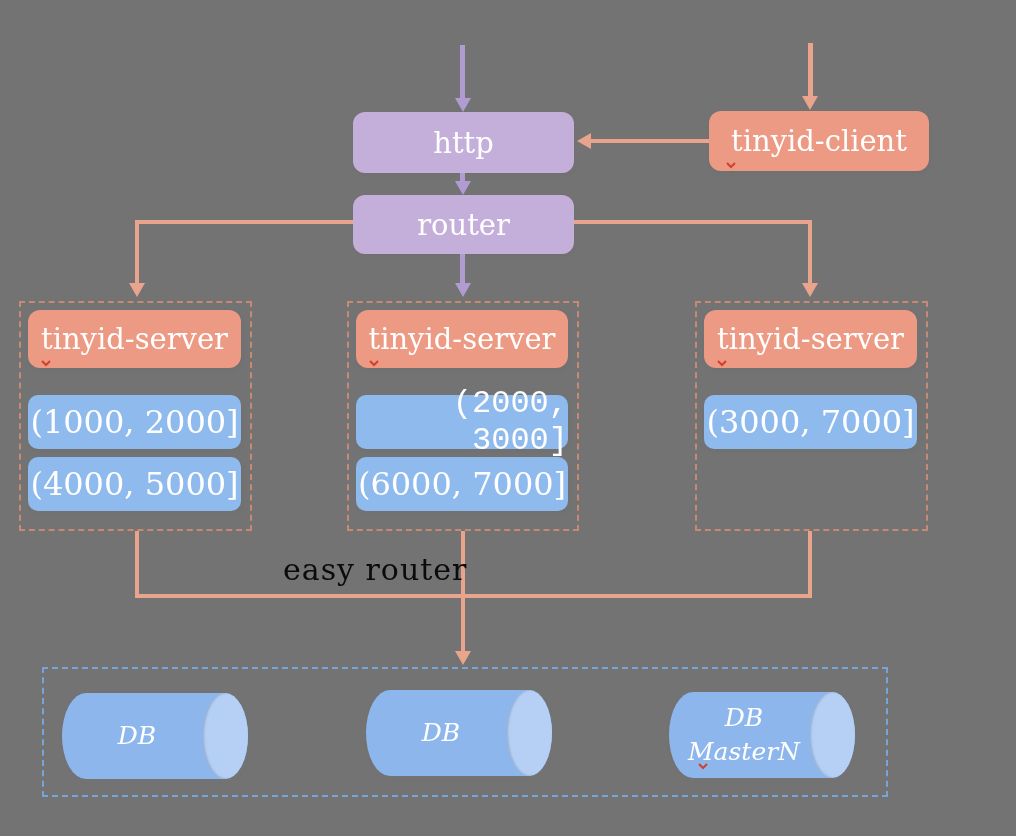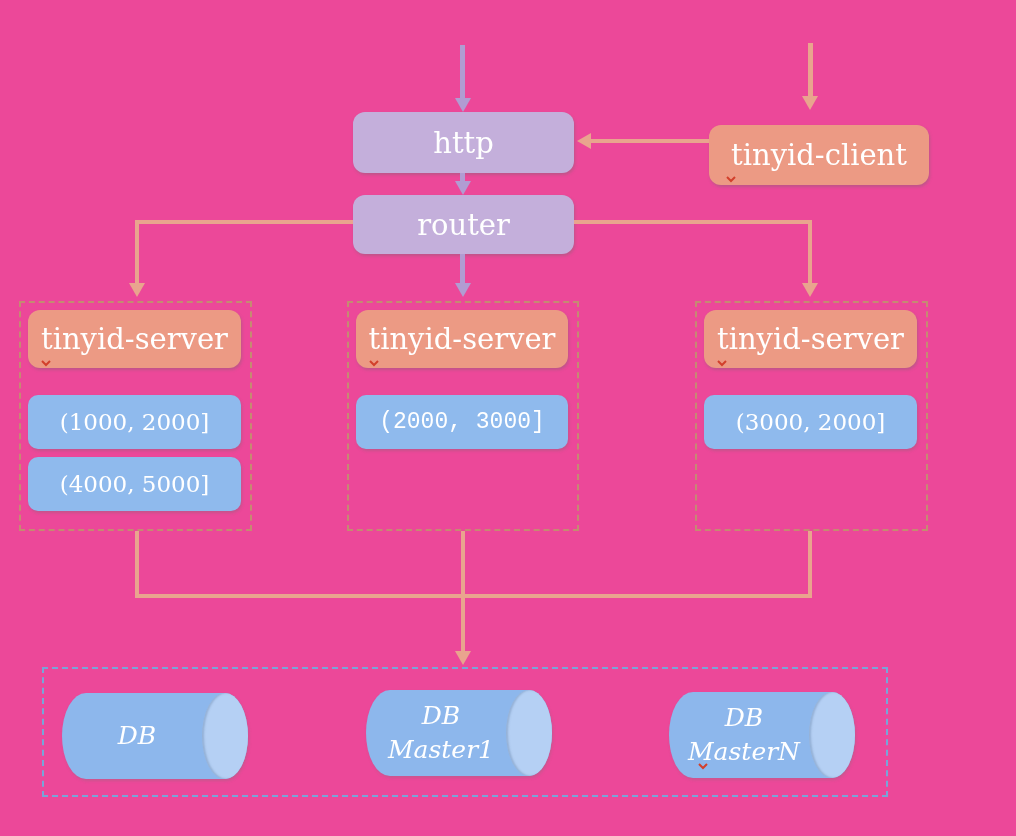--- a/index.html
+++ b/index.html
@@ -4,34 +4,34 @@
 <style>
   :root{
     --purple_box:#C4AFDB; --purple_arrow:#B19CD2;
     --salmon_box:#EC9A84; --salmon_line:#E9A48E;
     --panel_border:#C58A72; --range_blue:#8FBAED;
     --db_border:#78A5D8; --cylinder_body:#8DB7EC; --cylinder_cap:#B5D0F4;
     --label_text:#FFFFFF; --easy_router_text:#0B0B0B; --squiggle_red:#D2402C;
   }
   html,body{margin:0;padding:0;background:#FFFFFF;}
   .canvas{
-    position:relative; width:1016px; height:836px; background:#ec4899;
+    position:relative; width:1016px; height:836px; background:#737373;
     font-family:"DejaVu Serif", serif; overflow:hidden;
   }
   
   .node{
     position:absolute; display:flex; align-items:center; justify-content:center;
     border-radius:12px; color:var(--label_text); font-size:29px;
     box-shadow:1px 2px 3px rgba(110,110,110,.35);
   }
   .node.purple{background:var(--purple_box);}
   .node.salmon{background:var(--salmon_box);}
   .range{
     position:absolute; left:7px; right:9px; height:54px; border-radius:10px;
-    background:var(--range_blue); color:var(--label_text); font-size:23px;
+    background:var(--range_blue); color:var(--label_text); font-size:32px;
     display:flex; align-items:center; justify-content:center;
     box-shadow:1px 2px 3px rgba(110,110,110,.3);
   }
   .panel{
     position:absolute; top:301px; height:230px;
     border:2px dashed var(--panel_border); background:transparent; box-sizing:border-box;text-align:right;
   }
   .server{position:absolute; left:7px; right:9px; top:7px; height:58px;}
   
   .hline,.vline{position:absolute;}
@@ -81,21 +81,21 @@
   <div class="vline purple-l" style="left:460px; top:45px; width:5px; height:54px;"></div>
   <div class="ah-down purple" style="left:455px; top:98px;"></div>
 
   <div class="vline salmon-l" style="left:808px; top:43px; width:5px; height:54px;"></div>
   <div class="ah-down" style="left:802px; top:96px;"></div>
 
   <div class="node purple" style="left:353px; top:112px; width:221px; height:61px;">
     <span>http</span>
   </div>
 
-  <div class="node salmon" style="left:709px; top:125px; width:220px; height:60px;">
+  <div class="node salmon" style="left:709px; top:111px; width:220px; height:60px;">
     <span>tinyid-client</span>
     <span class="squiggle" style="left:16px; bottom:2px;">
       <svg width="13" height="8" viewBox="0 0 13 8">
           <path d="M2 2 L6 6 L10 2" stroke="#D2402C" stroke-width="2" fill="none"></path>
         </svg>
     </span>
   </div>
 
   <div class="hline salmon-l" style="left:591px; top:139px; width:118px; height:4px;"></div>
   <div class="ah-left" style="left:577px; top:133px;"></div>
@@ -140,59 +140,62 @@
       <span>tinyid-server</span>
       <span class="squiggle" style="left:12px; bottom:1px;">
         <svg width="13" height="8" viewBox="0 0 13 8">
             <path d="M2 2 L6 6 L10 2" stroke="#D2402C" stroke-width="2" fill="none"></path>
           </svg>
       </span>
     </div>
     <div class="range" style="top:92px;font-family:Liberation Mono, monospace;">
       <span>(2000, 3000]</span>
     </div>
+    <div class="range" style="top:154px;">
+      <span>(6000, 7000]</span>
+    </div>
   </div>
 
   <div class="panel" style="left:695px; width:233px;">
     <div class="node salmon server">
       <span>tinyid-server</span>
       <span class="squiggle" style="left:12px; bottom:1px;">
         <svg width="13" height="8" viewBox="0 0 13 8">
             <path d="M2 2 L6 6 L10 2" stroke="#D2402C" stroke-width="2" fill="none"></path>
           </svg>
       </span>
     </div>
     <div class="range" style="top:92px;">
-      <span>(3000, 2000]</span>
+      <span>(3000, 7000]</span>
     </div>
   </div>
 
   <div class="vline salmon-l" style="left:135px; top:531px; width:4px; height:65px;"></div>
   <div class="vline salmon-l" style="left:808px; top:531px; width:4px; height:65px;"></div>
   <div class="hline salmon-l" style="left:135px; top:594px; width:677px; height:4px;"></div>
   <div class="vline salmon-l" style="left:461px; top:531px; width:4px; height:121px;"></div>
   <div class="ah-down" style="left:455px; top:651px;"></div>
 
+  <div class="easy-router">easy router</div>
 
   <div class="db-box">
 
     <div class="cyl" style="left:18px; top:24px;">
       <div class="cyl-body"></div>
       <div class="cyl-cap"></div>
       <div class="cyl-text">
         <span>DB</span>
       </div>
     </div>
 
     <div class="cyl" style="left:322px; top:21px;">
       <div class="cyl-body"></div>
       <div class="cyl-cap"></div>
       <div class="cyl-text">
         <span>DB</span>
-        <span>Master1</span>
       </div>
     </div>
 
     <div class="cyl" style="left:625px; top:23px;">
       <div class="cyl-body"></div>
       <div class="cyl-cap"></div>
       <div class="cyl-text">
         <span>DB</span>
         <span>MasterN</span>
       </div>

